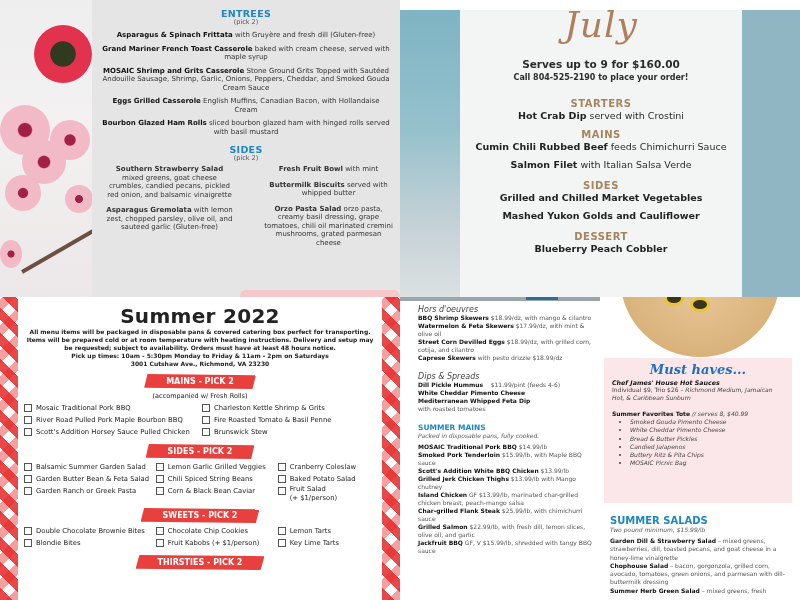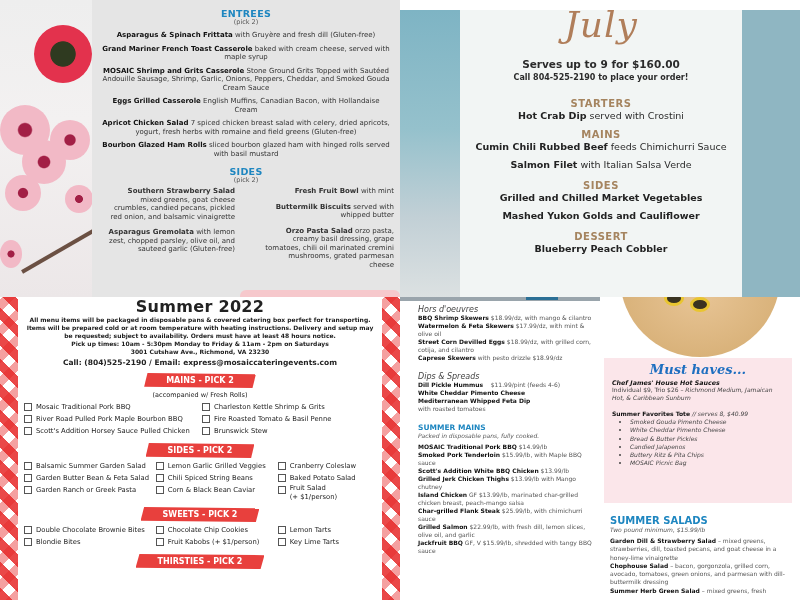--- a/index.html
+++ b/index.html
@@ -27,21 +27,21 @@
   .b3 { left: 50px; top: 120px; width: 40px; height: 40px; }
   .b4 { left: 5px; top: 175px; width: 36px; height: 36px; }
   .b5 { left: 65px; top: 185px; width: 28px; height: 28px; }
   .b6 { left: 0; top: 240px; width: 22px; height: 28px; }
   .branch { position: absolute; left: 10px; top: 225px; width: 90px; height: 4px; background: #6b5043; transform: rotate(-30deg); transform-origin: right; }
   .q1 .card { position: absolute; left: 92px; top: 0; width: 308px; height: 297px; background: #e5e5e5; text-align: center; color: #333; }
   .sec-title { color: #1e86c0; font-weight: bold; font-size: 9.5px; letter-spacing: 0.3px; }
   .pick { font-size: 6.5px; color: #555; margin-top: -1px; }
   .entree { font-size: 7px; line-height: 8.5px; margin-top: 5px; padding: 0 8px; }
   .entree b { color: #111; }
-  .sides-grid { display: grid; grid-template-columns: 1fr 1fr; gap: 0 28px; text-align: right; padding: 0 6px 0 12px; margin-top: 3px; }
+  .sides-grid { display: grid; grid-template-columns: 1fr 1fr; gap: 0 28px; text-align: center; padding: 0 6px 0 12px; margin-top: 3px; }
   .side-item { font-size: 7px; line-height: 8.5px; margin-bottom: 7px; }
   .scallop { position: absolute; left: 240px; top: 290px; width: 160px; height: 10px; background: #f6c8cc; border-radius: 6px 6px 0 0; }
 
   
   .q2 .bg-left { position: absolute; left: 0; top: 0; width: 60px; height: 297px; background: linear-gradient(180deg, #7eb4c4 0%, #95c1cc 40%, #c2d0d6 70%, #dfe3e3 100%); }
   .q2 .bg-right { position: absolute; right: 0; top: 0; width: 58px; height: 297px; background: linear-gradient(180deg, #9fb9c3 0%, #c4ced2 30%, #c79862 60%, #d3a870 100%); }
   .q2 .card { position: absolute; left: 60px; top: 0; width: 282px; height: 297px; background: rgba(250,250,248,0.93); text-align: center; color: #2b2b2b; }
   .july { font-family: "DejaVu Serif", serif; font-style: italic; font-size: 36px; color: #b07e5a; margin-top: -6px; height: 44px; letter-spacing: 1px; }
   .serves { font-weight: bold; font-size: 10.5px; margin-top: 10px; }
   .call { font-weight: bold; font-size: 8px; margin-top: 3px; }
@@ -52,21 +52,21 @@
 
   
   .gingham { position: absolute; top: 0; width: 18px; height: 303px;
     background:
       repeating-linear-gradient(45deg, rgba(230,40,40,0.85) 0 9px, rgba(255,255,255,0) 9px 18px),
       repeating-linear-gradient(-45deg, rgba(240,120,120,0.7) 0 9px, rgba(255,255,255,0.9) 9px 18px);
   }
   .g-left { left: 0; }
   .g-right { right: 0; }
   .q3 .form { position: absolute; left: 18px; top: 0; width: 364px; height: 303px; text-align: center; color: #222; }
-  .summer-title { font-weight: bold; font-size: 16px; margin-top: 0; letter-spacing: 0.3px; }
+  .summer-title { font-weight: bold; font-size: 20px; margin-top: 7px; letter-spacing: 0.3px; }
   .notice { font-size: 6px; line-height: 8px; font-weight: bold; padding: 0 6px; }
   .contact { font-size: 7.5px; font-weight: bold; margin-top: 2px; }
   .banner { display: inline-block; background: #e8403d; color: #fff; font-weight: bold; font-size: 8px; padding: 3px 22px; margin-top: 6px; clip-path: polygon(3% 0, 100% 8%, 97% 100%, 0 92%); }
   .accomp { font-size: 6.5px; margin-top: 3px; }
   .check-grid { display: grid; text-align: left; padding: 2px 6px 0 6px; gap: 0 4px; }
   .cg2 { grid-template-columns: 1fr 1fr; padding-left: 6px; }
   .cg3 { grid-template-columns: 1.3fr 1.2fr 1fr; }
   .check { font-size: 6.8px; line-height: 12px; display: flex; align-items: flex-start; }
   .box { display: inline-block; width: 8px; height: 8px; border: 1px solid #555; margin-right: 4px; margin-top: 2px; flex: none; background: #fff; }
   .check .sub { display: block; line-height: 9px; }
@@ -116,21 +116,20 @@
     <div class="branch"></div>
   </div>
   <div class="card">
     <div style="height:8px"></div>
     <div class="sec-title">ENTREES</div>
     <div class="pick">(pick 2)</div>
     <div class="entree"><b>Asparagus &amp; Spinach Frittata</b><span> with Gruyère and fresh dill (Gluten-free)</span></div>
     <div class="entree"><b>Grand Mariner French Toast Casserole</b><span> baked with cream cheese, served with maple syrup</span></div>
     <div class="entree"><b>MOSAIC Shrimp and Grits Casserole</b><span> Stone Ground Grits Topped with Sautéed Andouille Sausage, Shrimp, Garlic, Onions, Peppers, Cheddar, and Smoked Gouda Cream Sauce</span></div>
     <div class="entree"><b>Eggs Grilled Casserole</b><span> English Muffins, Canadian Bacon, with Hollandaise Cream</span></div>
-    <div class="entree"><b>Apricot Chicken Salad</b><span> 7 spiced chicken breast salad with celery, dried apricots, yogurt, fresh herbs with romaine and field greens (Gluten-free)</span></div>
     <div class="entree"><b>Bourbon Glazed Ham Rolls</b><span> sliced bourbon glazed ham with hinged rolls served with basil mustard</span></div>
     <div style="height:8px"></div>
     <div class="sec-title">SIDES</div>
     <div class="pick">(pick 2)</div>
     <div class="sides-grid">
       <div>
         <div class="side-item"><b>Southern Strawberry Salad</b><span> mixed greens, goat cheese crumbles, candied pecans, pickled red onion, and balsamic vinaigrette</span></div>
         <div class="side-item"><b>Asparagus Gremolata</b><span> with lemon zest, chopped parsley, olive oil, and sauteed garlic (Gluten-free)</span></div>
       </div>
       <div>
@@ -166,21 +165,20 @@
 </div>
 
 <div class="quad q3">
   <div class="gingham g-left"></div>
   <div class="gingham g-right"></div>
   <div class="form">
     <div class="summer-title">Summer 2022</div>
     <div class="notice">All menu items will be packaged in disposable pans &amp; covered catering box perfect for transporting. Items will be prepared cold or at room temperature with heating instructions. Delivery and setup may be requested; subject to availability. Orders must have at least 48 hours notice.</div>
     <div class="notice">Pick up times: 10am - 5:30pm Monday to Friday  &amp; 11am - 2pm on Saturdays</div>
     <div class="notice">3001 Cutshaw Ave., Richmond, VA 23230</div>
-    <div class="contact">Call: (804)525-2190 / Email: express@mosaiccateringevents.com</div>
 
     <div class="banner">MAINS - PICK 2</div>
     <div class="accomp">(accompanied w/ Fresh Rolls)</div>
     <div class="check-grid cg2">
       <label class="check">
           <span class="box"></span>
           <span>Mosaic Traditional Pork BBQ</span>
         </label>
       <label class="check">
           <span class="box"></span>

